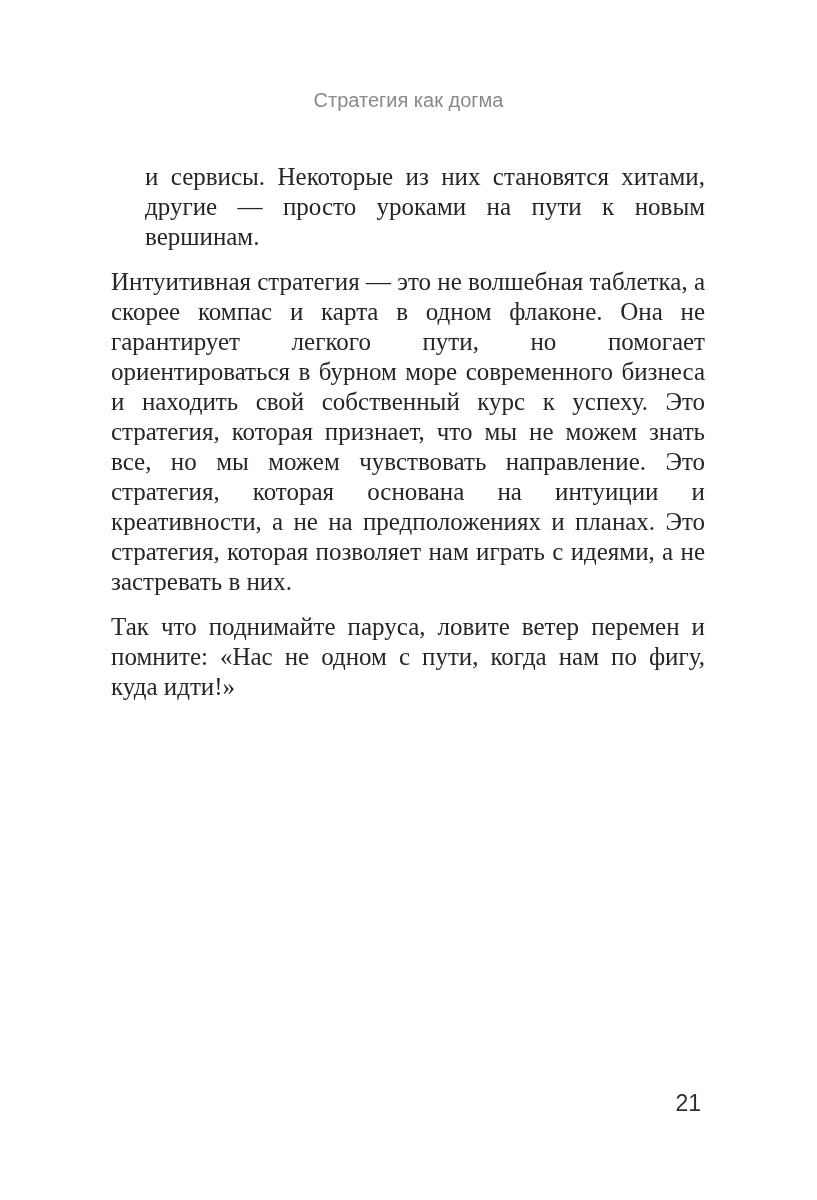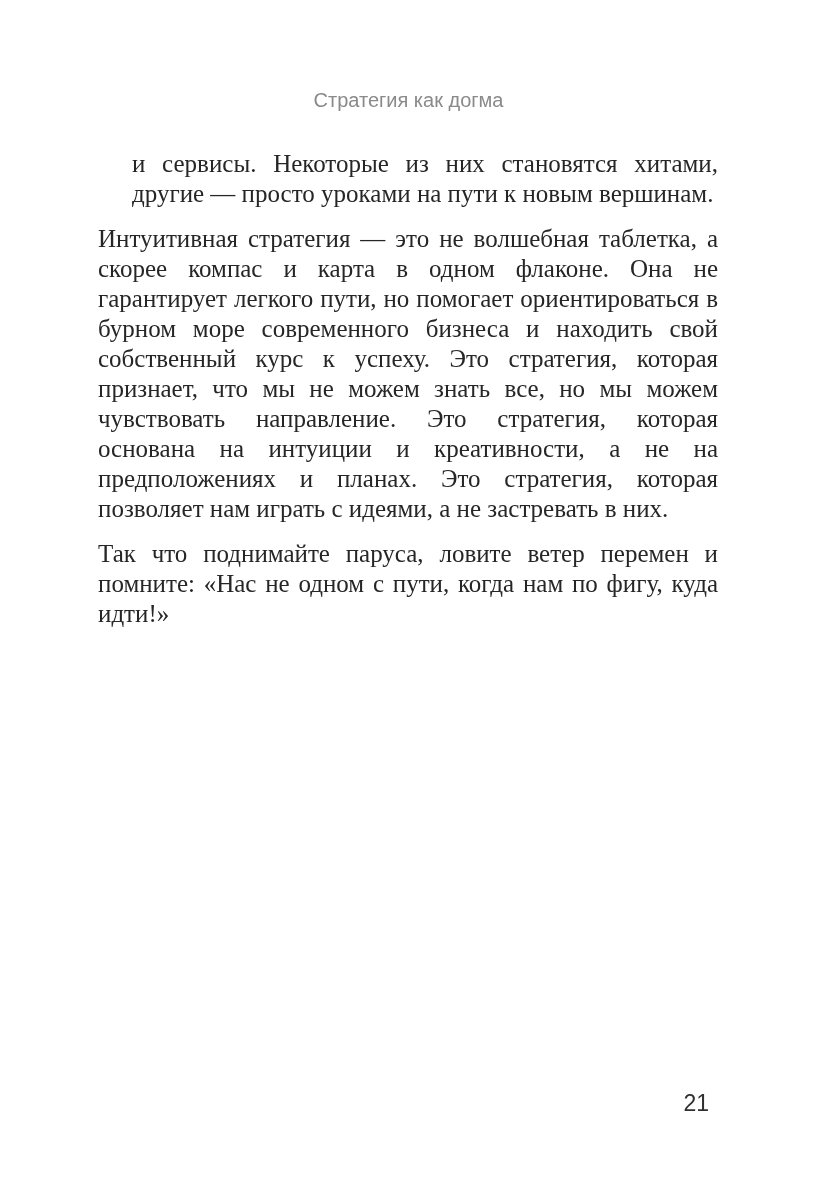--- a/index.html
+++ b/index.html
@@ -31,33 +31,33 @@
     position: absolute;
     left: 98px;
     top: 149px;
     width: 620px;
     font-size: 25px;
     line-height: 30px;
     color: #262626;
     text-align: justify;
   }
   .text-block p {
-    margin: 0;
+    margin: 13px;
     padding: 0;
   }
   .text-block p + p {
     margin-top: 15px;
   }
   .text-block p.continued {
     padding-left: 34px;
   }
   .page-number {
     position: absolute;
     top: 1090px;
-    right: 108px;
+    right: 116px;
     font-family: "Liberation Sans", "DejaVu Sans", sans-serif;
     font-size: 23px;
     line-height: 26px;
     color: #303030;
     text-align: right;
   }
 </style>
 </head>
 <body>
 

